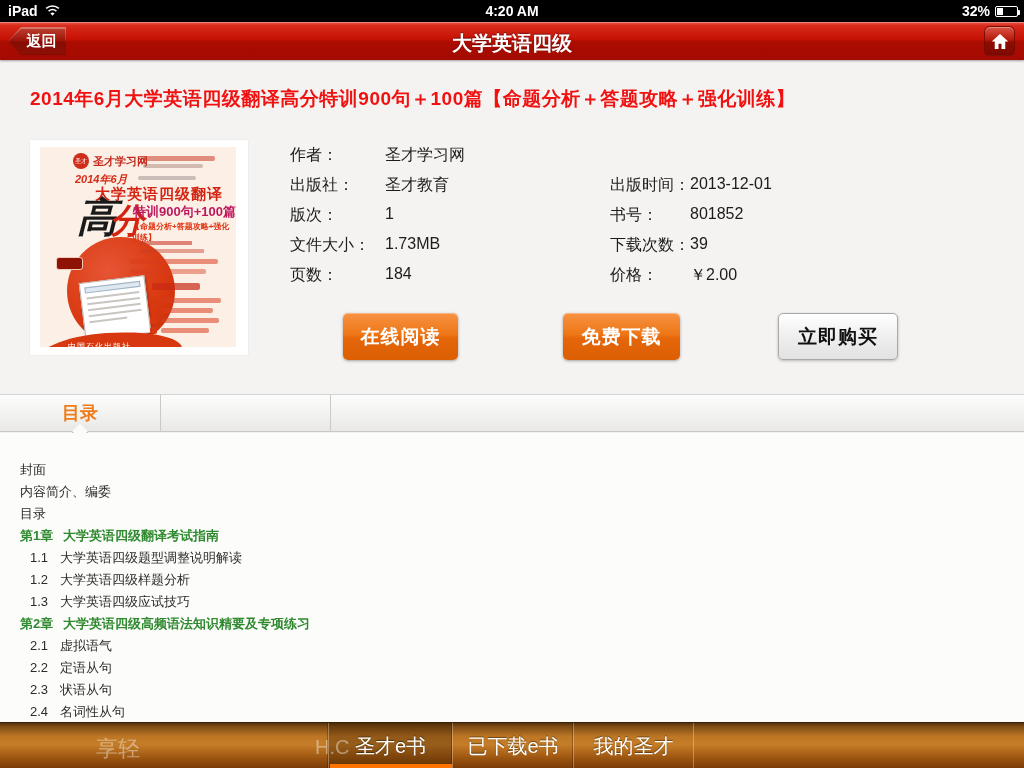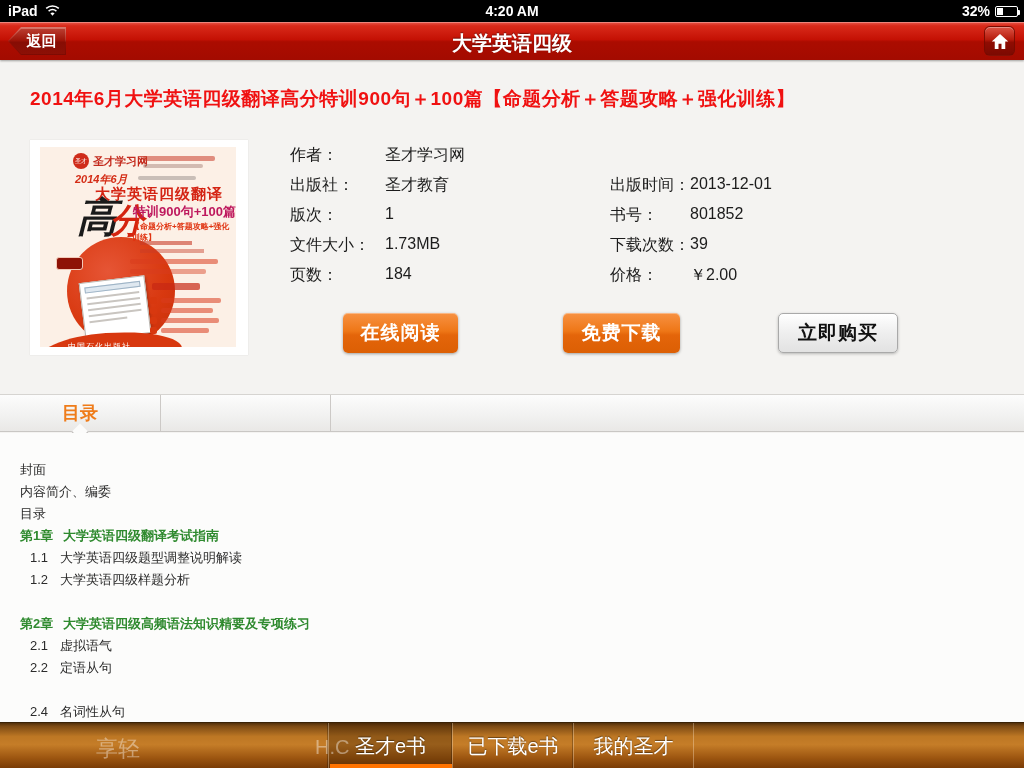--- a/index.html
+++ b/index.html
@@ -73,21 +73,21 @@
   .cover .lrow .ltxt { position:absolute; left:11px; top:1px; width:60px; height:5px; background:rgba(216,60,30,0.55); border-radius:2px; }
   .cover .pubband { position:absolute; left:-8px; top:186px; width:150px; height:34px; background:#d8380f;
                     border-radius:50% 50% 0 0 / 80% 60% 0 0; transform:rotate(-4deg); }
   .cover .pubtext { position:absolute; left:28px; top:194px; color:#fff; font-size:8px; letter-spacing:1px; }
 
   .meta-row { position:absolute; height:20px; font-size:16px; color:#1c1c1c; }
   .meta-label { position:absolute; left:0; top:0; }
   .meta-value { position:absolute; top:0; }
 
   
-  .act-btn { position:absolute; top:313px; height:40px; border:0; border-radius:5px; cursor:pointer;
+  .act-btn { position:absolute; top:313px; height:47px; border:0; border-radius:5px; cursor:pointer;
              font-family:inherit; font-size:19px; font-weight:bold; color:#fff; letter-spacing:1px;
              background:linear-gradient(180deg,#f79243 0%,#ee7717 45%,#e4650a 55%,#dc5f04 100%);
              box-shadow:0 1px 3px rgba(0,0,0,0.35), inset 0 1px 0 rgba(255,255,255,0.35); }
   .act-btn.buy { background:linear-gradient(180deg,#ffffff 0%,#f0f0f0 45%,#e2e2e2 100%);
                  color:#111; border:1px solid #a9a9a9; box-shadow:0 1px 3px rgba(0,0,0,0.25); }
 
   
   .tabbar { position:absolute; left:0; top:394px; width:1024px; height:38px;
             background:linear-gradient(180deg,#fcfcfc 0%,#f1f1f0 60%,#e9e8e6 100%);
             border-top:1px solid #d6d4d1; border-bottom:1px solid #c9c7c4; }
@@ -259,23 +259,25 @@
     <div class="notch"></div>
   </div>
 
   <div class="toc">
     <div class="toc-row plain" style="top:26px"><span>封面</span></div>
     <div class="toc-row plain" style="top:48px"><span>内容简介、编委</span></div>
     <div class="toc-row plain" style="top:70px"><span>目录</span></div>
     <div class="toc-row chapter" style="top:92px"><span class="num">第1章</span><span>大学英语四级翻译考试指南</span></div>
     <div class="toc-row section" style="top:114px"><span class="num">1.1</span><span>大学英语四级题型调整说明解读</span></div>
     <div class="toc-row section" style="top:136px"><span class="num">1.2</span><span>大学英语四级样题分析</span></div>
+    <div class="toc-row section" style="top:158px"><span class="num">1.3</span><span>大学英语四级应试技巧</span></div>
     <div class="toc-row chapter" style="top:180px"><span class="num">第2章</span><span>大学英语四级高频语法知识精要及专项练习</span></div>
     <div class="toc-row section" style="top:202px"><span class="num">2.1</span><span>虚拟语气</span></div>
     <div class="toc-row section" style="top:224px"><span class="num">2.2</span><span>定语从句</span></div>
+    <div class="toc-row section" style="top:246px"><span class="num">2.3</span><span>状语从句</span></div>
     <div class="toc-row section" style="top:268px"><span class="num">2.4</span><span>名词性从句</span></div>
   </div>
 
   <div class="bottombar">
     <div class="bb-active-bg"></div>
     <span class="wm" style="left:96px; top:11px;">享轻</span>
     <span class="wm" style="left:315px; top:13px; font-size:20px;">H.C</span>
     <div class="bb-tab" style="left:328px; width:124px;">圣才e书</div>
     <div class="bb-tab" style="left:452px; width:121px;">已下载e书</div>
     <div class="bb-tab last" style="left:573px; width:121px;">我的圣才</div>

